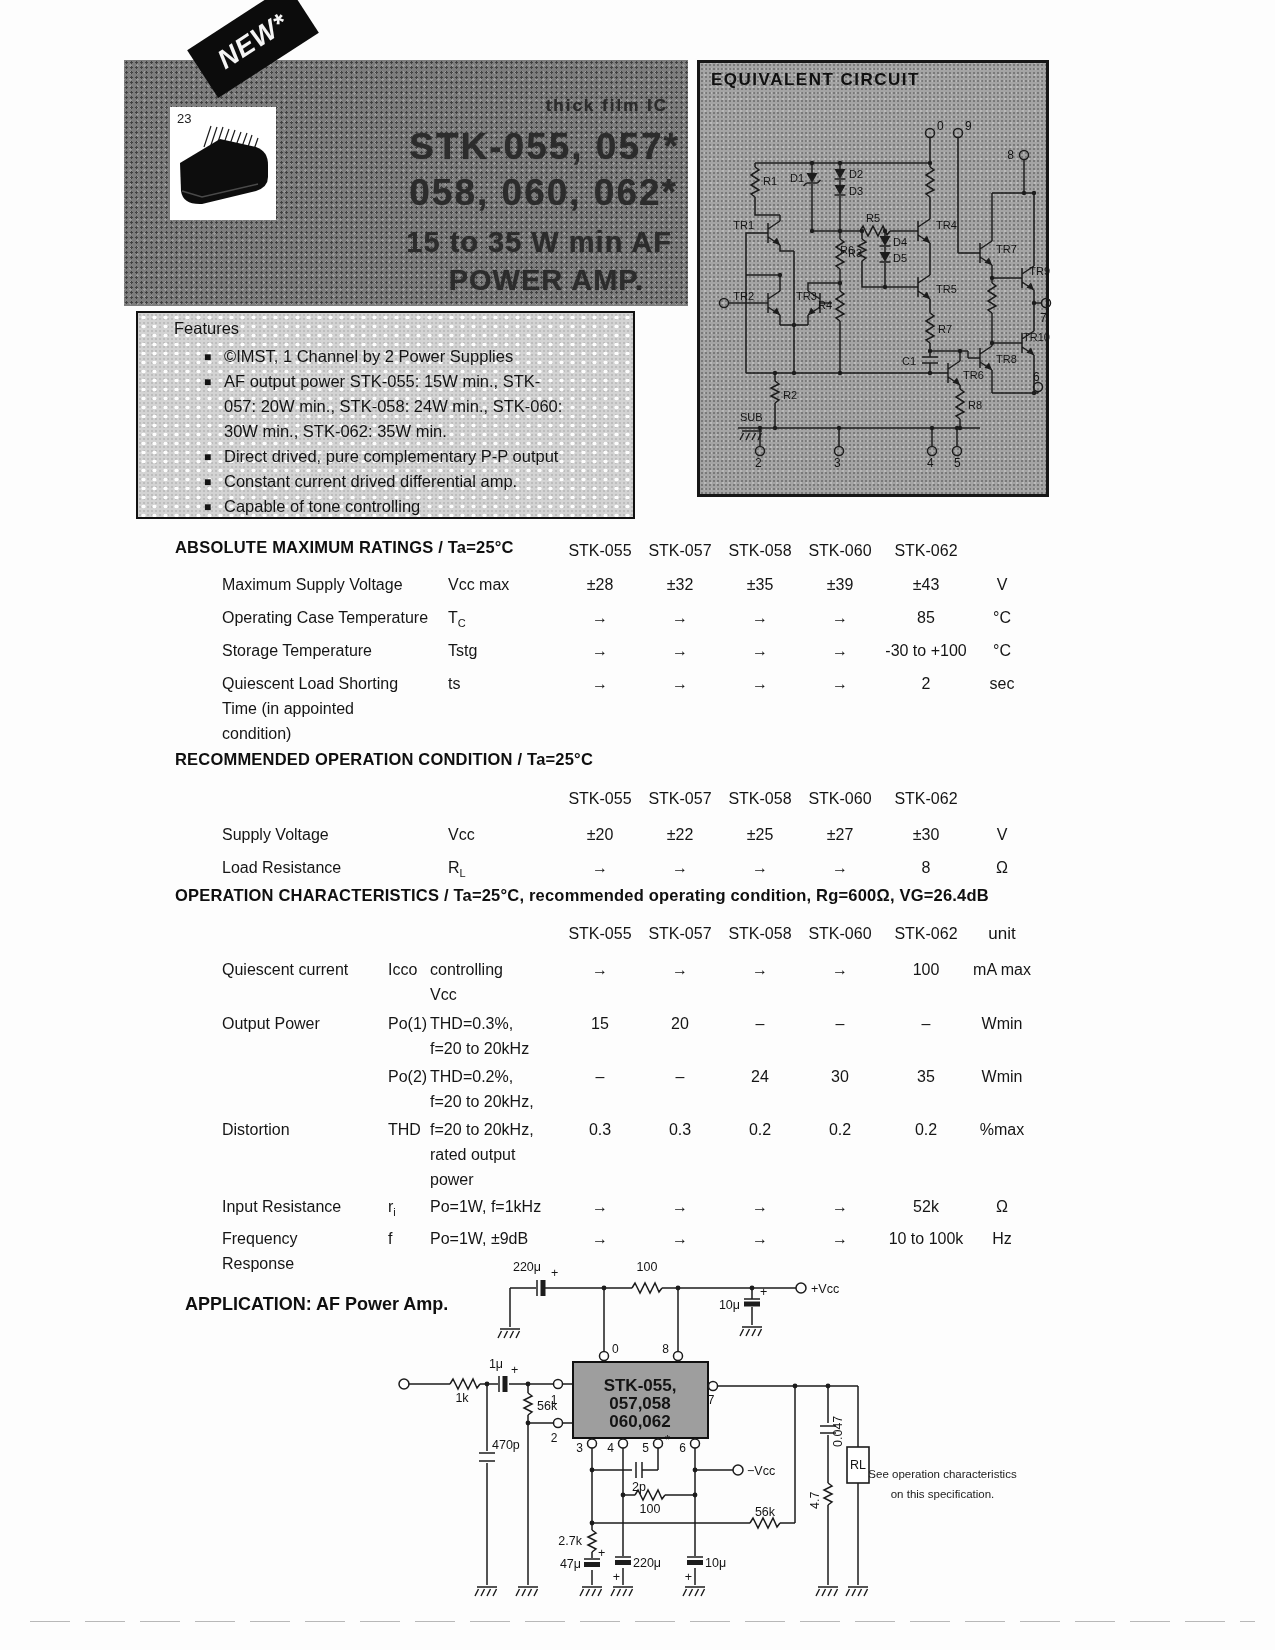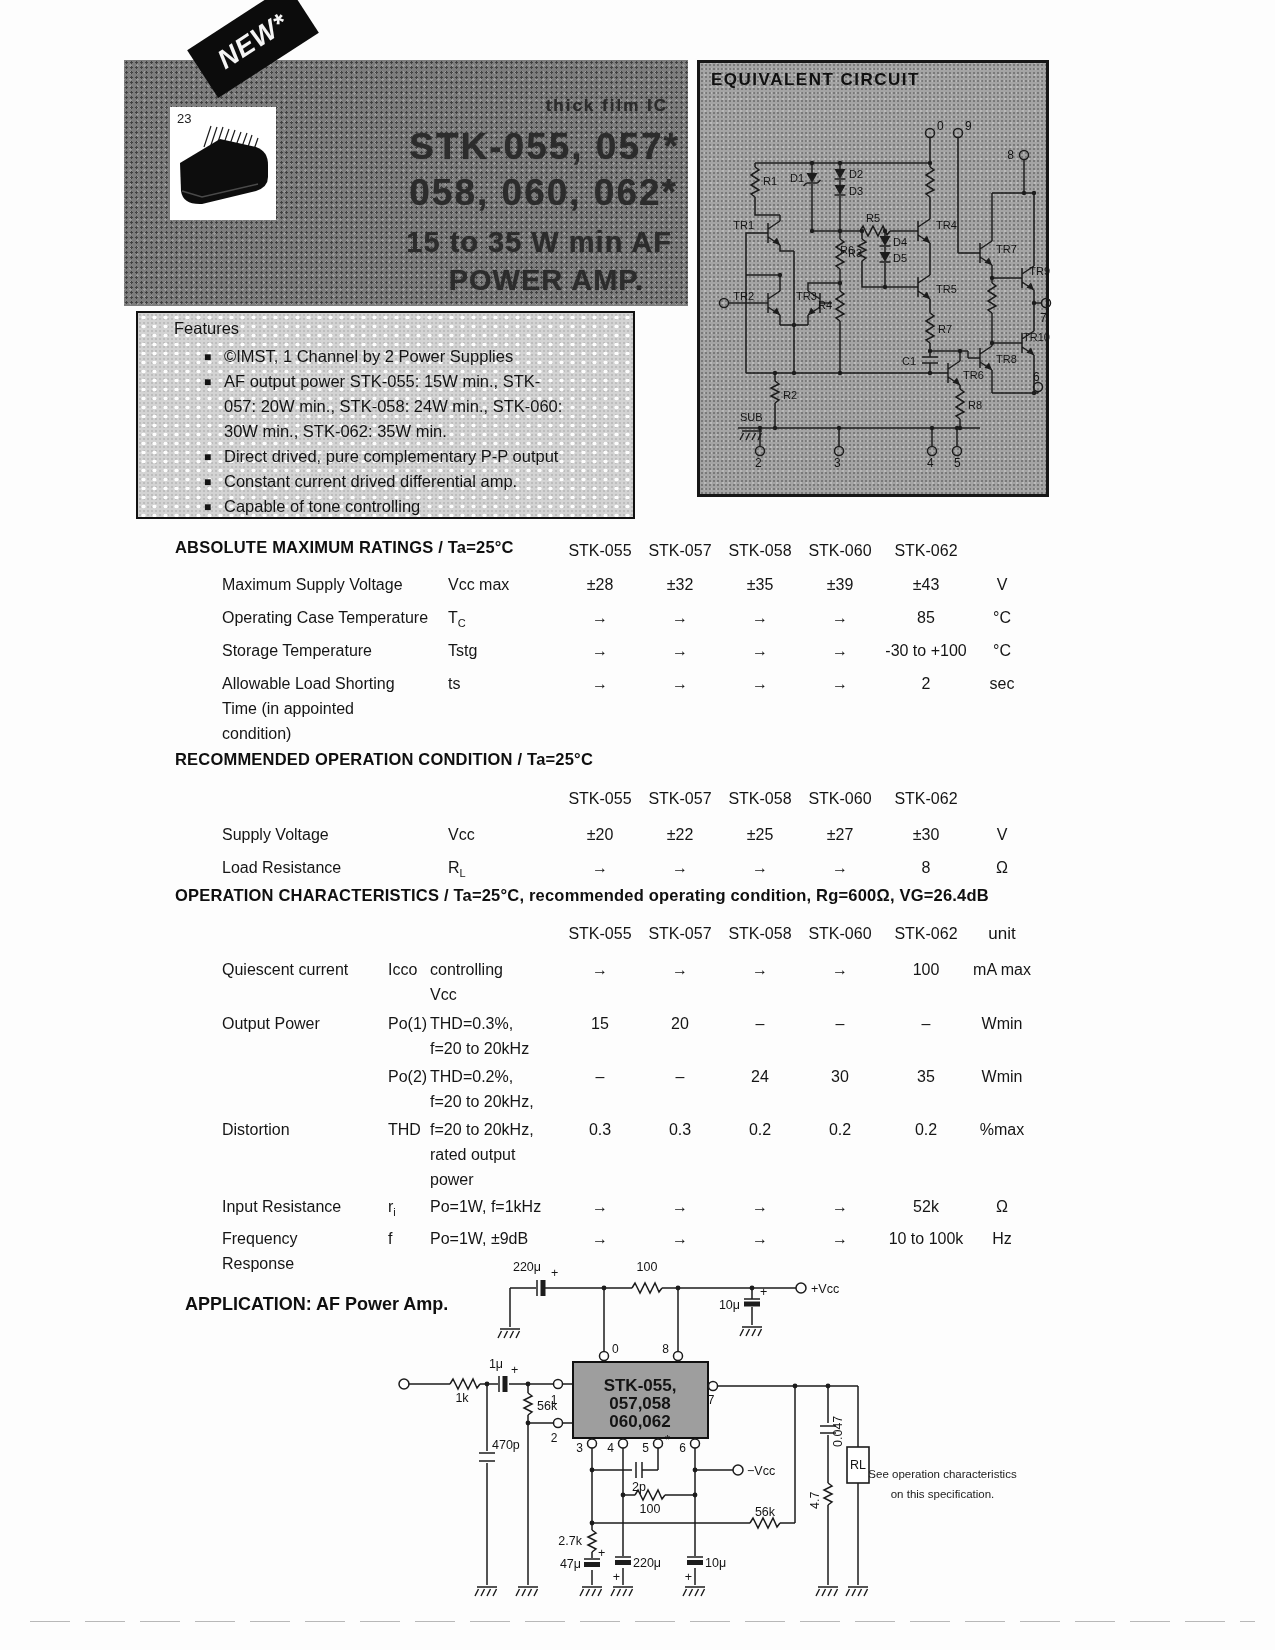--- a/index.html
+++ b/index.html
@@ -302,21 +302,21 @@
     <div class="cell lbl">Storage Temperature</div>
     <div class="cell sym"><span>Tstg</span></div>
     <div class="cell val v0">→</div>
     <div class="cell val v1">→</div>
     <div class="cell val v2">→</div>
     <div class="cell val v3">→</div>
     <div class="cell val v4">-30 to +100</div>
     <div class="cell unitc">°C</div>
   </div>
   <div class="trow" style="top:671px">
-    <div class="cell lbl preline">Allowable Load Shorting
+    <div class="cell lbl preline">Quiescent Load Shorting
 Time (in appointed
 condition)</div>
     <div class="cell sym"><span>ts</span></div>
     <div class="cell val v0">→</div>
     <div class="cell val v1">→</div>
     <div class="cell val v2">→</div>
     <div class="cell val v3">→</div>
     <div class="cell val v4">2</div>
     <div class="cell unitc">sec</div>
   </div>

